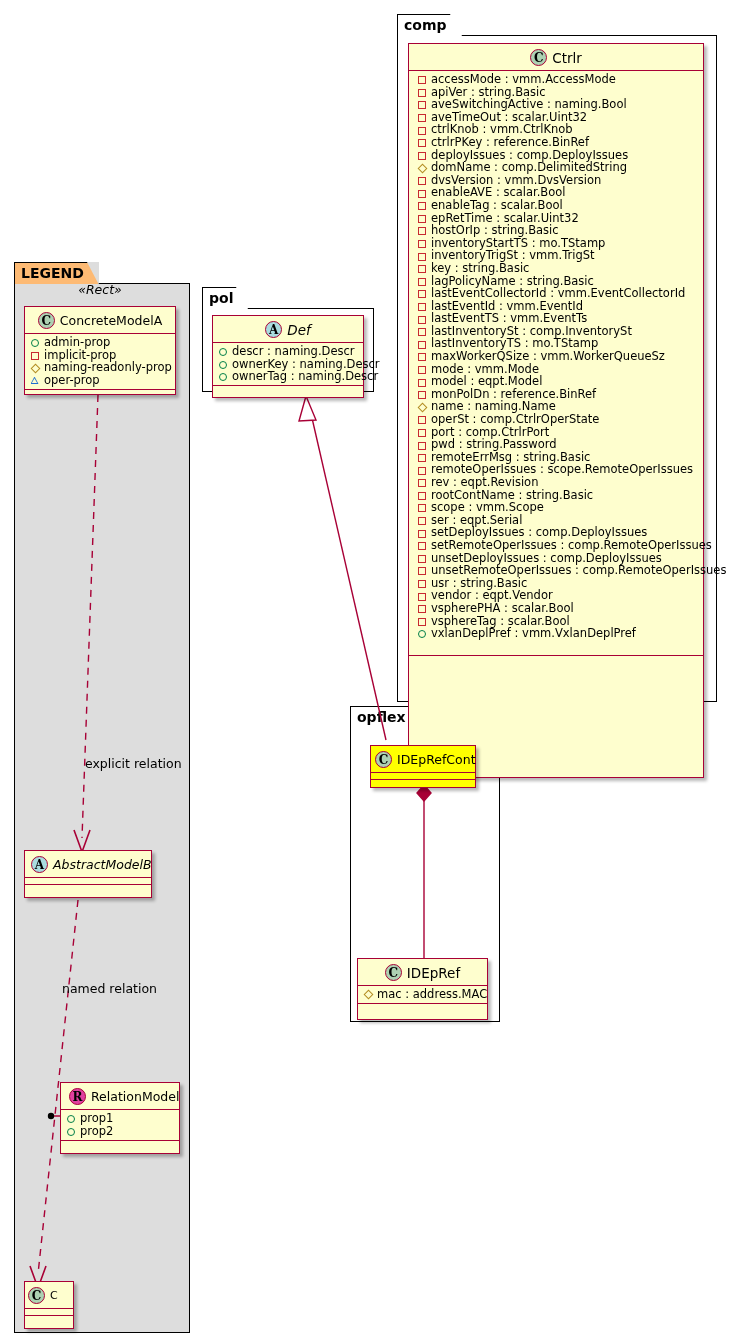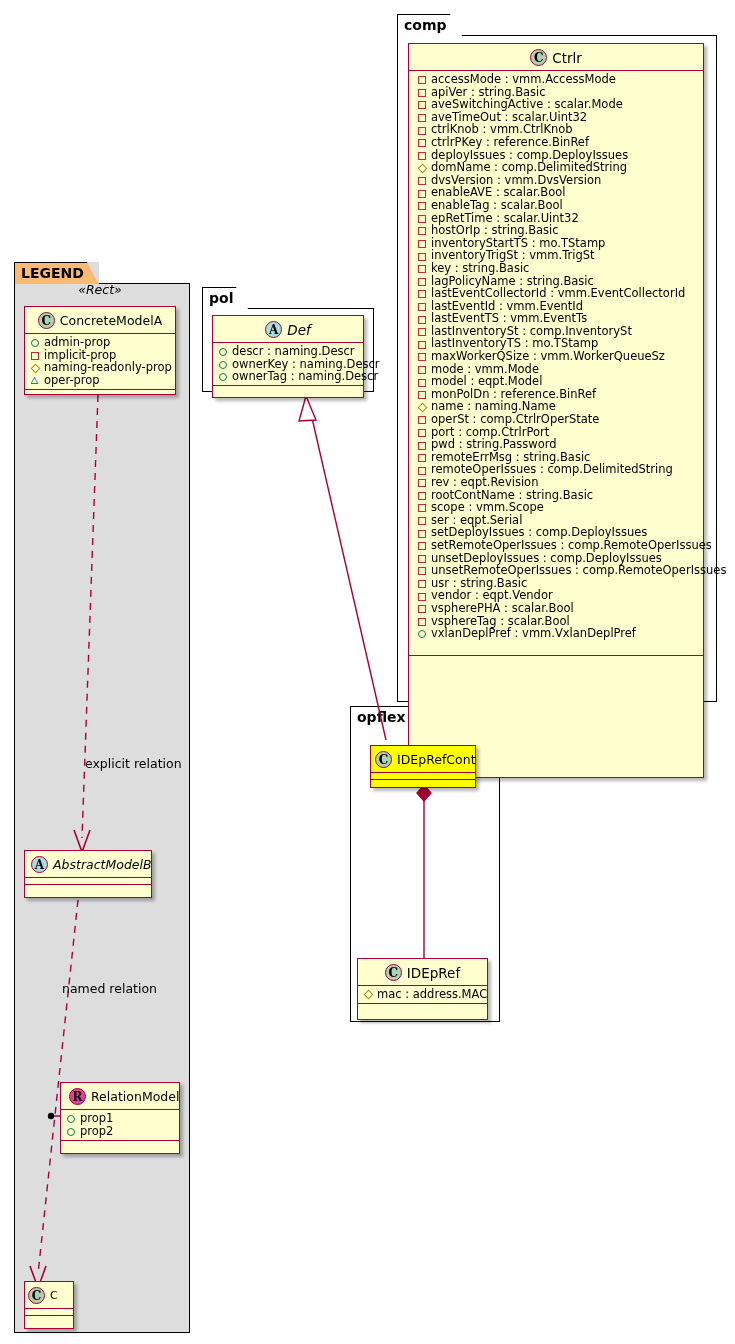--- a/index.html
+++ b/index.html
@@ -236,21 +236,21 @@
         <div class="attr">
           <span class="m square"></span>
           <span>accessMode : vmm.AccessMode</span>
         </div>
         <div class="attr">
           <span class="m square"></span>
           <span>apiVer : string.Basic</span>
         </div>
         <div class="attr">
           <span class="m square"></span>
-          <span>aveSwitchingActive : scalar.Mode</span>
+          <span>aveSwitchingActive : naming.Bool</span>
         </div>
         <div class="attr">
           <span class="m square"></span>
           <span>aveTimeOut : scalar.Uint32</span>
         </div>
         <div class="attr">
           <span class="m square"></span>
           <span>ctrlKnob : vmm.CtrlKnob</span>
         </div>
         <div class="attr">
@@ -352,21 +352,21 @@
         <div class="attr">
           <span class="m square"></span>
           <span>pwd : string.Password</span>
         </div>
         <div class="attr">
           <span class="m square"></span>
           <span>remoteErrMsg : string.Basic</span>
         </div>
         <div class="attr">
           <span class="m square"></span>
-          <span>remoteOperIssues : comp.DelimitedString</span>
+          <span>remoteOperIssues : scope.RemoteOperIssues</span>
         </div>
         <div class="attr">
           <span class="m square"></span>
           <span>rev : eqpt.Revision</span>
         </div>
         <div class="attr">
           <span class="m square"></span>
           <span>rootContName : string.Basic</span>
         </div>
         <div class="attr">

